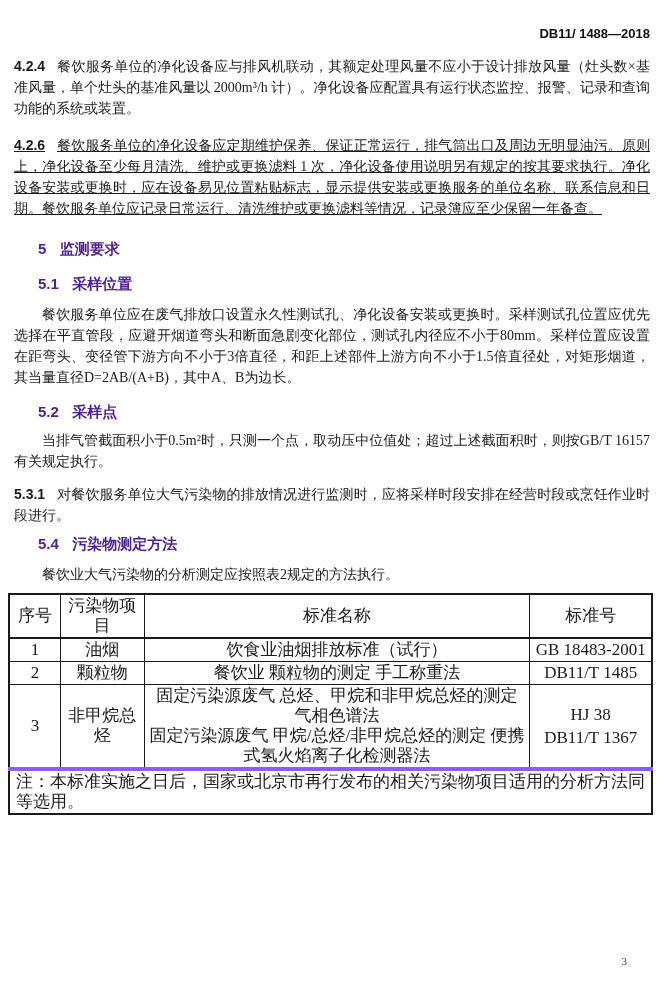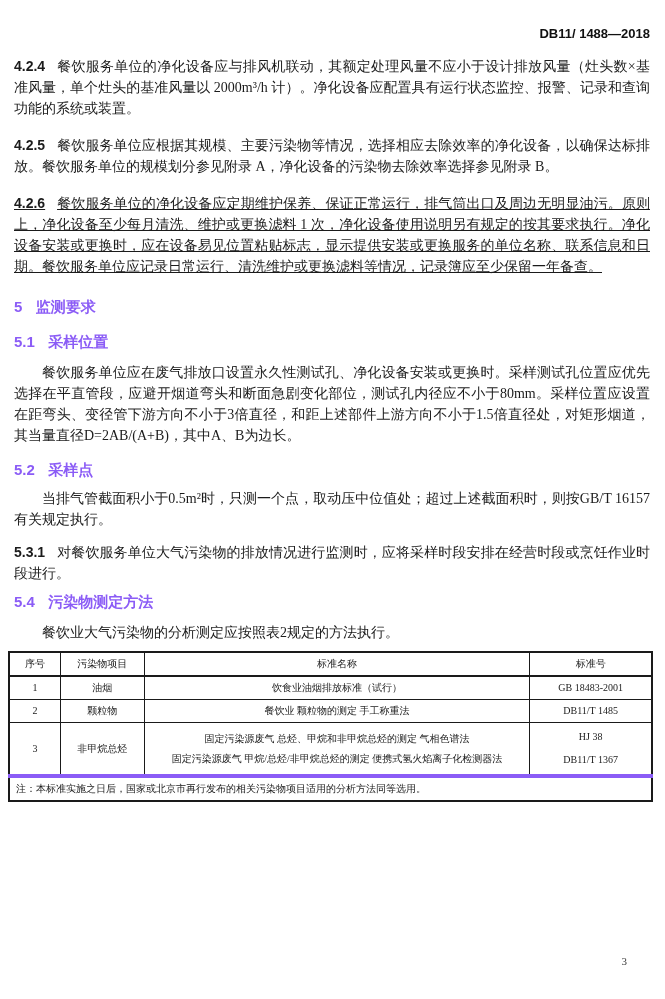--- a/index.html
+++ b/index.html
@@ -21,21 +21,21 @@
     margin-bottom:14px; color:#111;
   }
   p.clause { text-align:justify; margin-bottom:16px; }
   p.clause.big-gap { margin-bottom:20px;text-decoration:underline; }
   .clause-num {
     font-family:"Liberation Sans","DejaVu Sans",sans-serif;
     font-weight:bold; margin-right:0.85em; white-space:nowrap;
   }
   h2.sec, h3.sec {
     font-family:"Liberation Sans","DejaVu Sans",sans-serif;
-    font-weight:bold; font-size:15px; line-height:20px; color:#8b5cf6;
+    font-weight:bold; font-size:15px; line-height:20px; color:#4c1d95;margin-left:24px;
   }
   h2.sec { margin-bottom:15px; }
   h3.sec { margin-bottom:10px; }
   h3.sec.mb8 { margin-bottom:8px; }
   h3.sec.mb6 { margin-bottom:6px; }
   .sec-num { margin-right:0.9em; }
   p.body-ind { text-indent:2em; text-align:justify; }
   p.mb14 { margin-bottom:14px; }
   p.mb12 { margin-bottom:12px; }
   p.mb8  { margin-bottom:8px; }
@@ -43,21 +43,21 @@
     text-align:center;
     font-family:"Liberation Sans","DejaVu Sans",sans-serif;
     font-weight:bold; font-size:14px; line-height:20px;
     margin-bottom:6px; color:#111;
   }
   .cap-gap { display:inline-block; width:0.9em; }
   table.std {
     width:645px; margin-left:-6px;
     border-collapse:collapse;
     border:2px solid #1a1a1a;
-    font-size:10px; line-height:20px;
+    font-size:17px; line-height:20px;
     table-layout:fixed;
   }
   table.std td {
     border:1px solid #1a1a1a;
     text-align:center; vertical-align:middle;
     padding:1px 4px;
   }
   table.std tr.hdr td { height:22px; border-bottom:2px solid #1a1a1a; }
   table.std tr.r td { height:23px; }
   td.col-no   { width:8%; }
@@ -84,21 +84,20 @@
 </head>
 <body>
 
 <div class="page">
   <div class="content">
 
     <div class="doc-code">DB11/ 1488—2018</div>
 
     <p class="clause"><span class="clause-num">4.2.4</span><span>餐饮服务单位的净化设备应与排风机联动，其额定处理风量不应小于设计排放风量（灶头数×基准风量，单个灶头的基准风量以 2000m³/h 计）。净化设备应配置具有运行状态监控、报警、记录和查询功能的系统或装置。</span></p>
 
-    <p class="clause"><span class="clause-num">4.2.5</span><span>餐饮服务单位应根据其规模、主要污染物等情况，选择相应去除效率的净化设备，以确保达标排放。餐饮服务单位的规模划分参见附录 A，净化设备的污染物去除效率选择参见附录 B。</span></p>
 
     <p class="clause big-gap"><span class="clause-num">4.2.6</span><span>餐饮服务单位的净化设备应定期维护保养、保证正常运行，排气筒出口及周边无明显油污。原则上，净化设备至少每月清洗、维护或更换滤料 1 次，净化设备使用说明另有规定的按其要求执行。净化设备安装或更换时，应在设备易见位置粘贴标志，显示提供安装或更换服务的单位名称、联系信息和日期。餐饮服务单位应记录日常运行、清洗维护或更换滤料等情况，记录簿应至少保留一年备查。</span></p>
 
     <h2 class="sec"><span class="sec-num">5</span><span>监测要求</span></h2>
 
     <h3 class="sec"><span class="sec-num">5.1</span><span>采样位置</span></h3>
     <p class="body-ind mb14">餐饮服务单位应在废气排放口设置永久性测试孔、净化设备安装或更换时。采样测试孔位置应优先选择在平直管段，应避开烟道弯头和断面急剧变化部位，测试孔内径应不小于80mm。采样位置应设置在距弯头、变径管下游方向不小于3倍直径，和距上述部件上游方向不小于1.5倍直径处，对矩形烟道，其当量直径D=2AB/(A+B)，其中A、B为边长。</p>
 
     <h3 class="sec mb8"><span class="sec-num">5.2</span><span>采样点</span></h3>
     <p class="body-ind mb12">当排气管截面积小于0.5m²时，只测一个点，取动压中位值处；超过上述截面积时，则按GB/T 16157有关规定执行。</p>

